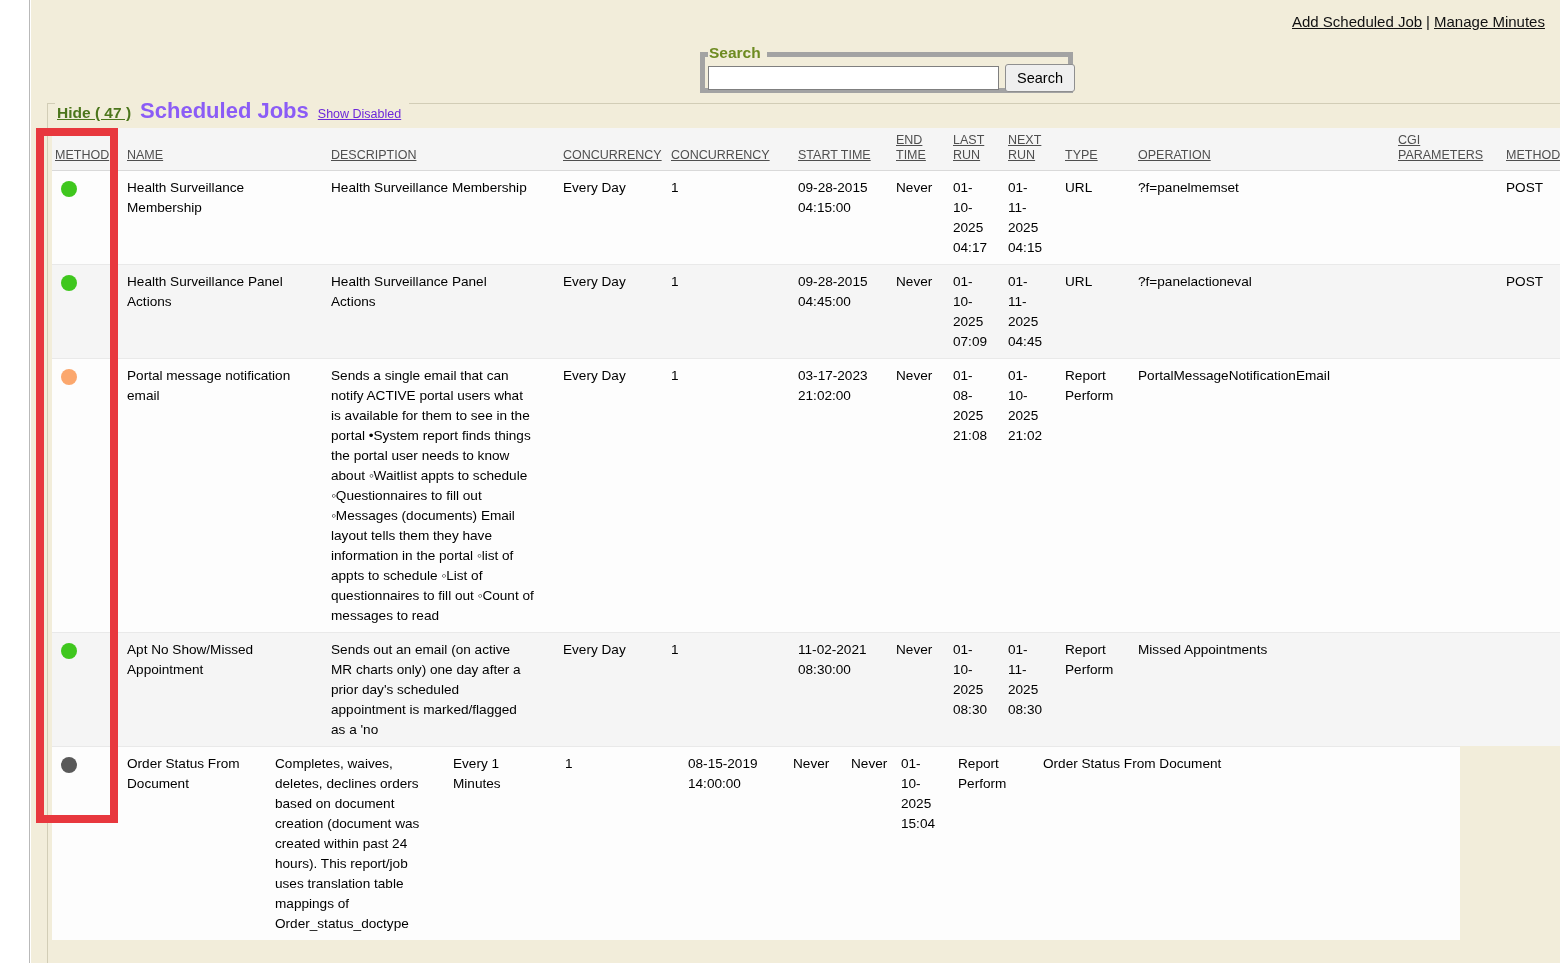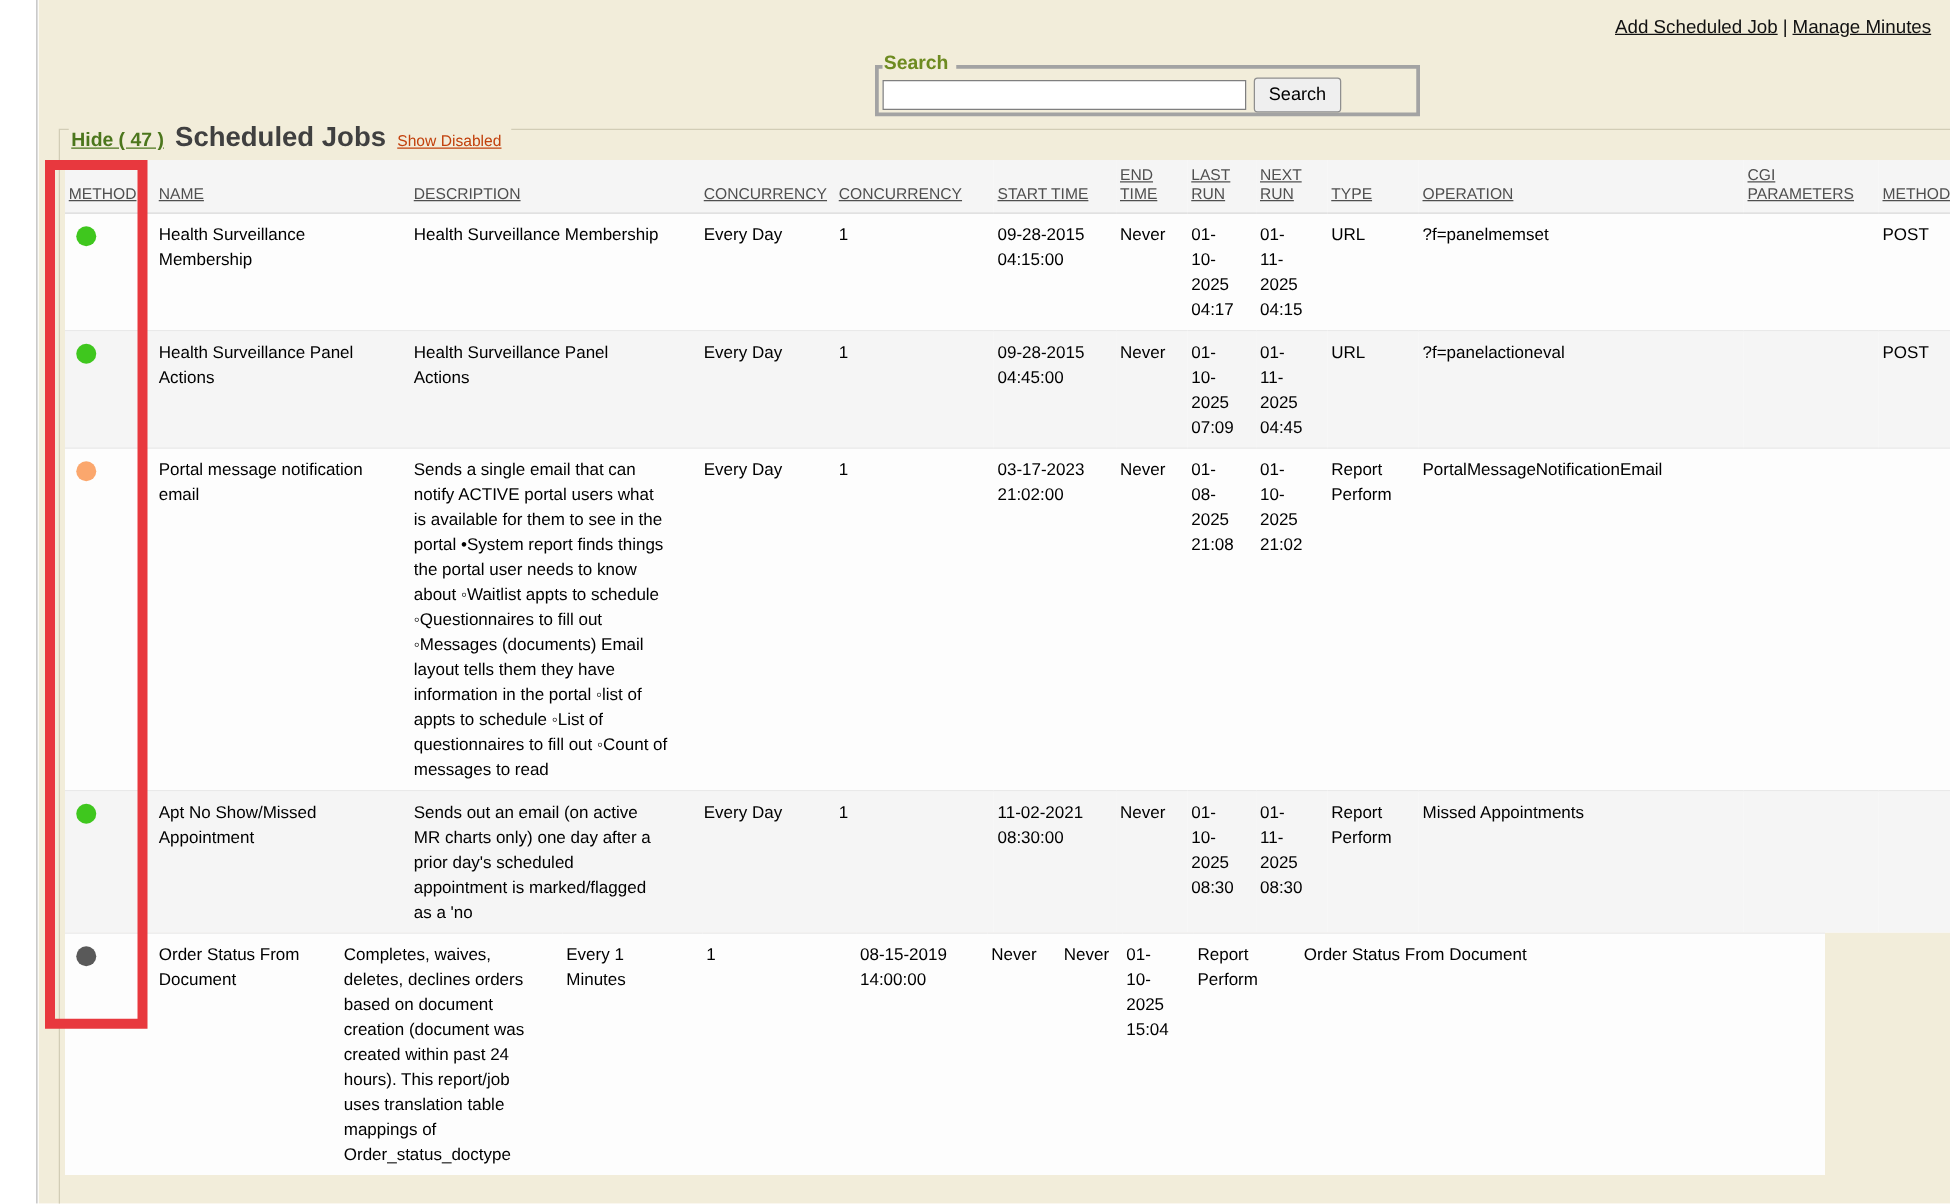--- a/index.html
+++ b/index.html
@@ -11,31 +11,31 @@
   }
   .left-strip { position:absolute; left:0; top:0; width:30px; height:963px; background:#ffffff; border-right:1px solid #b9b9b9; }
   .content-bg { position:absolute; left:31px; top:0; width:1529px; height:963px; background:#f2edda; }
 
   
   .top-links { position:absolute; left:1292px; top:13px; white-space:nowrap; font-size:15px; }
   .top-links a { color:#111; text-decoration:underline; cursor:pointer;margin-top:47px; }
   .top-links .sep { color:#111; padding:0 4px; text-decoration:none; }
 
   
-  .search-box { position:absolute; left:700px; top:52px; width:436px; height:41px; border:3px solid #a3a3a3; }
+  .search-box { position:absolute; left:700px; top:52px; width:373px; height:41px; border:5px solid #a3a3a3; }
   .search-legend { position:absolute; left:3px; top:-13px; background:#f2edda; padding:0 6px 0 1px; font-size:15.5px; font-weight:bold; color:#6e8b21; }
   .search-input { position:absolute; left:3px; top:9px; width:291px; height:24px; border:1px solid #7f7f7f; background:#fff; font-size:13.6px; padding:2px 4px; font-family:inherit; }
   .search-btn { position:absolute; left:300px; top:7px; height:28px; min-width:70px; font-size:14.5px; font-family:inherit; background:#efefef; border:1px solid #8f8f8f; border-radius:3px; padding:2px 10px; color:#000; cursor:pointer; }
 
   
   .jobs-panel { position:absolute; left:47px; top:103px; width:1540px; height:880px; border:1px solid #d2cdb6; }
   .jobs-legend { position:absolute; left:7px; top:-12px; background:#f2edda; padding:0 8px 0 2px; white-space:nowrap; display:flex; align-items:baseline; gap:9px; }
   .hide-link { font-size:15.5px; font-weight:bold; color:#4c761c; text-decoration:underline; cursor:pointer;margin-top:12px; }
-  .jobs-title { font-size:22px; font-weight:bold; color:#404040; }
-  .show-disabled-link { font-size:12.5px; color:#c2410c; text-decoration:underline; cursor:pointer; }
+  .jobs-title { font-size:22px; font-weight:bold; color:#8b5cf6; }
+  .show-disabled-link { font-size:12.5px; color:#6d28d9; text-decoration:underline; cursor:pointer; }
 
   
   .tables-wrap { position:absolute; left:52px; top:128px; width:1531px; }
   table { border-collapse:collapse; table-layout:fixed; width:1531px; background:#fdfdfd; }
   table.t2 { width:1408px; }
   th { text-align:left; vertical-align:bottom; font-weight:normal; font-size:12.5px; color:#4f4f4f;
        text-decoration:underline; padding:5px 14px 7px 3px; line-height:15px; background:#f5f5f5;
        border-bottom:1px solid #d9d9d9; cursor:pointer; }
   td { vertical-align:top; font-size:13.6px; line-height:20px; padding:7px 14px 6px 3px; }
   tr.odd  { background:#fdfdfd; }

